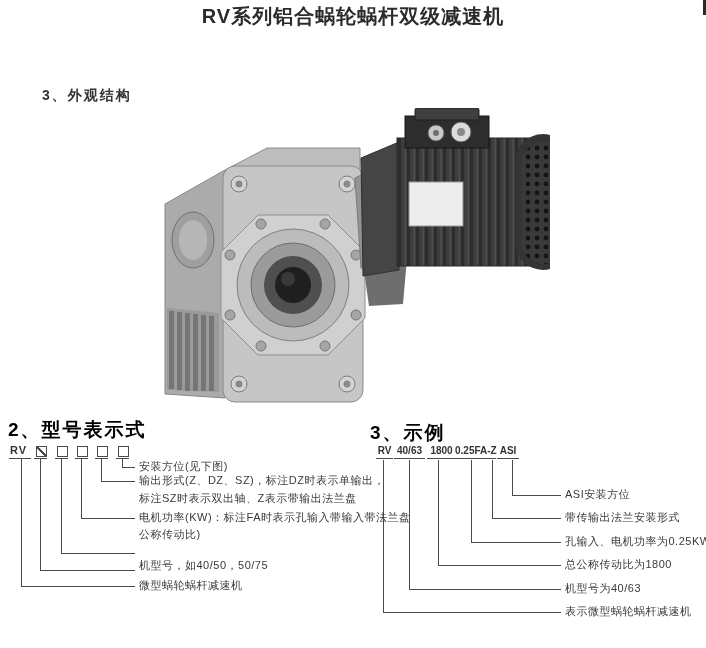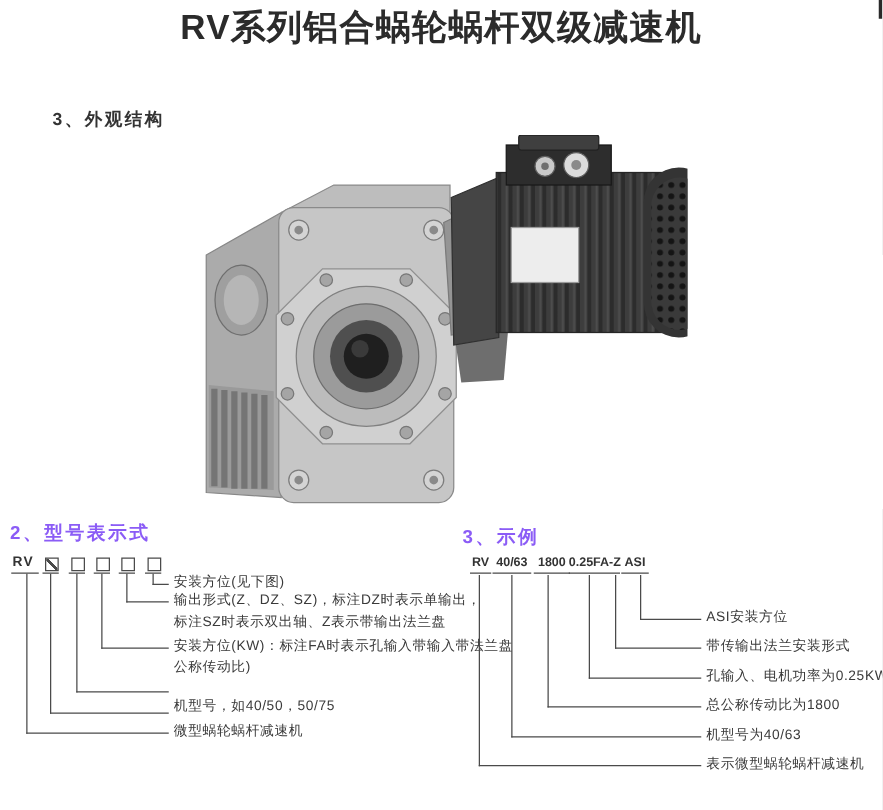--- a/index.html
+++ b/index.html
@@ -1,22 +1,22 @@
 <!DOCTYPE html>
 <html><head>
 <meta charset="utf-8">
 <style>
   html,body{margin:0;padding:0;background:#e8e8e8;}
   #page{position:relative;width:706px;height:648px;background:#ffffff;overflow:hidden;
         font-family:"Liberation Sans","DejaVu Sans",sans-serif;color:#2b2b2b;}
   .abs{position:absolute;}
-  #title{left:0;top:3px;width:706px;text-align:center;font-size:28px;font-weight:800;letter-spacing:1px;}
+  #title{left:0;top:3px;width:706px;text-align:center;font-size:20px;font-weight:800;letter-spacing:1px;}
   .h1{left:8px;top:56px;font-size:17px;font-weight:700;letter-spacing:1px;}
   .h2{left:42px;top:87px;font-size:14px;font-weight:600;letter-spacing:2px;color:#333;}
-  .sec-h{font-size:15px;font-weight:600;letter-spacing:2px;color:#8b5cf6;}
+  .sec-h{font-size:19px;font-weight:600;letter-spacing:2px;color:#000000;}
   .rv-prefix{font-size:11px;font-weight:700;letter-spacing:1px;color:#333;}
   .box{width:9px;height:9px;border:1px solid #4a4a4a;background:#fff;}
   .box.slashed{background:linear-gradient(45deg,transparent 42%,#4a4a4a 42%,#4a4a4a 58%,transparent 58%);}
   .ul{border-top:1px solid #4a4a4a;height:0;}
   .lshape{border-left:1px solid #4a4a4a;border-bottom:1px solid #4a4a4a;}
   .callout{font-size:11px;line-height:13px;color:#3a3a3a;white-space:nowrap;letter-spacing:0.5px;}
   .token{font-size:10px;font-weight:700;color:#333;height:13px;border-bottom:1px solid #4a4a4a;
          text-align:center;white-space:nowrap;}
   .scan-mark{right:0;top:0;width:3px;height:15px;background:#2a2a2a;}
 </style>
@@ -133,21 +133,21 @@
   <div class="abs lshape" style="left:21px;top:459px;width:113px;height:127px"></div>
   <div class="abs lshape" style="left:40px;top:459px;width:94px;height:111px"></div>
   <div class="abs lshape" style="left:61px;top:459px;width:73px;height:94px"></div>
   <div class="abs lshape" style="left:81px;top:459px;width:53px;height:59px"></div>
   <div class="abs lshape" style="left:101px;top:459px;width:33px;height:22px"></div>
   <div class="abs lshape" style="left:122px;top:459px;width:12px;height:8px"></div>
 
   <div class="abs callout" style="left:139px;top:460px">安装方位(见下图)</div>
   <div class="abs callout" style="left:139px;top:474px">输出形式(Z、DZ、SZ)，标注DZ时表示单输出，</div>
   <div class="abs callout" style="left:139px;top:492px">标注SZ时表示双出轴、Z表示带输出法兰盘</div>
-  <div class="abs callout" style="left:139px;top:511px">安装方位(KW)：标注FA时表示孔输入带输入带法兰盘</div>
+  <div class="abs callout" style="left:139px;top:511px">电机功率(KW)：标注FA时表示孔输入带输入带法兰盘</div>
   <div class="abs callout" style="left:139px;top:528px">公称传动比)</div>
   <div class="abs callout" style="left:139px;top:559px">机型号，如40/50，50/75</div>
   <div class="abs callout" style="left:139px;top:579px">微型蜗轮蜗杆减速机</div>
 
   <div class="abs sec-h" style="left:370px;top:420px">3、示例</div>
 
   <div class="abs token" style="left:376px;top:445px;width:17px">RV</div>
   <div class="abs token" style="left:394px;top:445px;width:31px">40/63</div>
   <div class="abs token" style="left:427px;top:445px;width:29px">1800</div>
   <div class="abs token" style="left:455px;top:445px;width:41px">0.25FA-Z</div>

